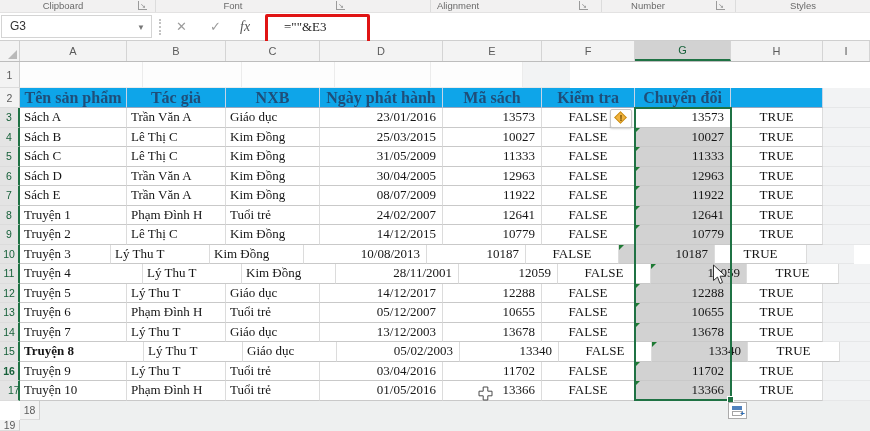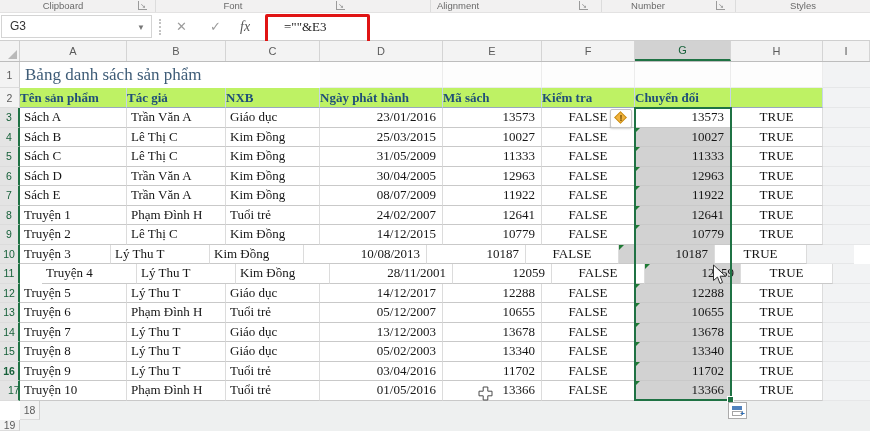--- a/index.html
+++ b/index.html
@@ -45,21 +45,21 @@
   .gridarea{position:absolute;left:0;top:62px;width:870px;}
   .row{display:flex;}
   .rh{width:20px;box-sizing:border-box;background:#f3f3f3;border-right:1px solid #cfcfcf;
       border-bottom:1px solid #dcdcdc;font-size:10.5px;color:#5b5b5b;text-align:center;flex:none;}
   .rh.sel{background:#e4e4e4;border-right:2px solid #1f7244;color:#17613a;}
   .cell{box-sizing:border-box;font-family:"Liberation Serif",serif;font-size:13px;color:#161616;
         overflow:hidden;white-space:nowrap;flex:none;position:relative;}
   .faint{background:#fdfdfd;border-right:1px solid #ececec;border-bottom:1px solid #ececec;}
   .out{background:#f2f3f4;border-bottom:1px solid #e6e7e8;}
   .title-cell{width:300px;font-size:17px;color:#3e5c77;padding-left:5px;line-height:26px;}
-  .hd{background:#bef264;color:#1f4e79;font-weight:bold;text-align:left;font-size:13px;
+  .hd{background:#0ea5e9;color:#1f4e79;font-weight:bold;text-align:center;font-size:16px;
       line-height:20px;border-right:1px solid #c6d4e7;border-bottom:1px solid #98a8c0;}
   .d{border-right:1px solid #dcdcdc;border-bottom:1px solid #c9c9c9;line-height:18.5px;background:#fff;}
   .d.l{text-align:left;padding-left:4px;}
   .d.r{text-align:right;padding-right:6px;}
   .d.c{text-align:center;}
   .d.gray{background:#d2d2d2;}
   .d.gactive{background:#fff;}
   .tri{position:absolute;left:0;top:0;width:0;height:0;border-top:5px solid #1e7a34;
        border-right:5px solid transparent;}
   .below{background:#eef0f0;border-bottom:none;}
@@ -130,21 +130,20 @@
       <div class="ch" style="width: 99px;">E</div>
       <div class="ch" style="width: 93px;">F</div>
       <div class="ch sel" style="width: 96px;">G</div>
       <div class="ch" style="width: 92px;">H</div>
       <div class="ch" style="width: 47px;">I</div>
     </div>
 
   <div class="gridarea">
       <div class="row" style="height: 26px;">
         <div class="rh" style="line-height: 26px;">1</div>
-        <div class="cell title-cell">Bảng danh sách sản phẩm</div>
         <div class="cell faint" style="width: 123px;"></div>
         <div class="cell faint" style="width: 99px;"></div>
         <div class="cell faint" style="width: 93px;"></div>
         <div class="cell faint" style="width: 96px;"></div>
         <div class="cell faint" style="width: 92px;"></div>
         <div class="cell out" style="width: 47px;"></div>
       </div>
       <div class="row" style="height: 20px;">
         <div class="rh" style="line-height: 20px;">2</div>
         <div class="cell hd" style="width: 107px;">Tên sản phẩm</div>
@@ -248,21 +247,21 @@
         <div class="cell d l" style="width: 94px;"><span>Kim Đồng</span></div>
         <div class="cell d r" style="width: 123px;"><span>10/08/2013</span></div>
         <div class="cell d r" style="width: 99px;"><span>10187</span></div>
         <div class="cell d c" style="width: 93px;"><span>FALSE</span></div>
         <div class="cell d r gray" style="width: 96px;"><span class="tri"></span><span>10187</span></div>
         <div class="cell d c" style="width: 92px;"><span>TRUE</span></div>
         <div class="cell out" style="width: 47px;"></div>
       </div>
       <div class="row" style="height: 19.5px;">
         <div class="rh sel" style="line-height: 19px;">11</div>
-        <div class="cell d l" style="width: 95px; margin-left: 22px;"><span>Truyện 4</span></div>
+        <div class="cell d l" style="width: 123px;"><span>Truyện 4</span></div>
         <div class="cell d l" style="width: 99px;"><span>Lý Thu T</span></div>
         <div class="cell d l" style="width: 94px;"><span>Kim Đồng</span></div>
         <div class="cell d r" style="width: 123px;"><span>28/11/2001</span></div>
         <div class="cell d r" style="width: 99px;"><span>12059</span></div>
         <div class="cell d c" style="width: 93px;"><span>FALSE</span></div>
         <div class="cell d r gray" style="width: 96px;"><span class="tri"></span><span>12059</span></div>
         <div class="cell d c" style="width: 92px;"><span>TRUE</span></div>
         <div class="cell out" style="width: 47px;"></div>
       </div>
       <div class="row" style="height: 19.5px;">
@@ -296,21 +295,21 @@
         <div class="cell d l" style="width: 94px;"><span>Giáo dục</span></div>
         <div class="cell d r" style="width: 123px;"><span>13/12/2003</span></div>
         <div class="cell d r" style="width: 99px;"><span>13678</span></div>
         <div class="cell d c" style="width: 93px;"><span>FALSE</span></div>
         <div class="cell d r gray" style="width: 96px;"><span class="tri"></span><span>13678</span></div>
         <div class="cell d c" style="width: 92px;"><span>TRUE</span></div>
         <div class="cell out" style="width: 47px;"></div>
       </div>
       <div class="row" style="height: 19.5px;">
         <div class="rh sel" style="line-height: 19px;">15</div>
-        <div class="cell d l" style="width: 107px;"><span>Truyện 8</span></div>
+        <div class="cell d l" style="width: 124px; font-weight: bold;"><span>Truyện 8</span></div>
         <div class="cell d l" style="width: 99px;"><span>Lý Thu T</span></div>
         <div class="cell d l" style="width: 94px;"><span>Giáo dục</span></div>
         <div class="cell d r" style="width: 123px;"><span>05/02/2003</span></div>
         <div class="cell d r" style="width: 99px;"><span>13340</span></div>
         <div class="cell d c" style="width: 93px;"><span>FALSE</span></div>
         <div class="cell d r gray" style="width: 96px;"><span class="tri"></span><span>13340</span></div>
         <div class="cell d c" style="width: 92px;"><span>TRUE</span></div>
         <div class="cell out" style="width: 47px;"></div>
       </div>
       <div class="row" style="height: 19.5px;">

